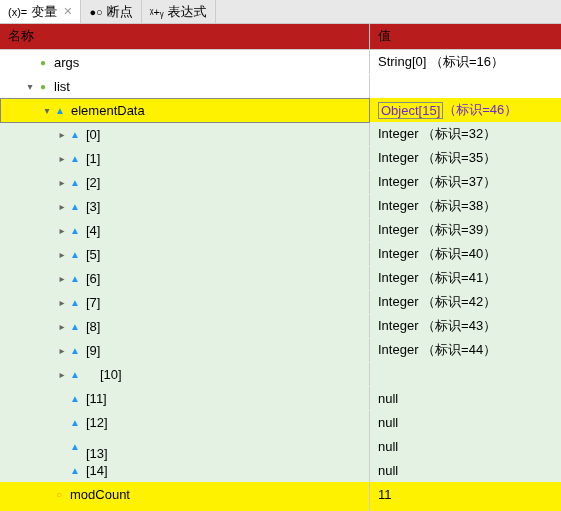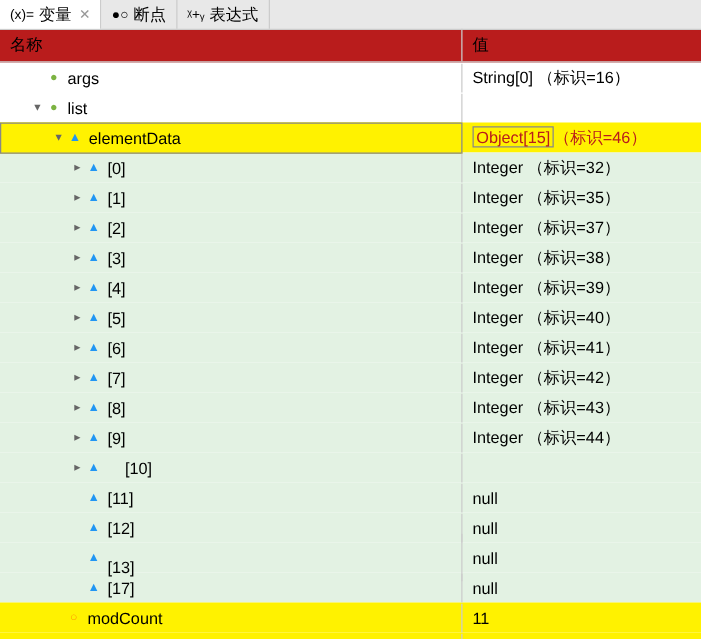--- a/index.html
+++ b/index.html
@@ -7,25 +7,25 @@
 .tabs { display: flex; background: #e8e8e8; border-bottom: 1px solid #ccc; height: 24px; align-items: center; }
 .tab { display: flex; align-items: center; padding: 2px 8px; height: 100%; border-right: 1px solid #ccc; cursor: pointer; }
 .tab.active { background: #fff; }
 .tab-icon { margin-right: 4px; font-size: 11px; }
 .close-tab { margin-left: 6px; color: #999; font-size: 11px; cursor: pointer; }
 .header { display: flex; background: #b91c1c; border-bottom: 1px solid #ccc; height: 26px; align-items: flex-end; }
 .col-name { width: 370px; padding: 4px 8px; border-right: 1px solid #ccc; }
 .col-value { flex: 1; padding: 4px 8px; }
 .row { display: flex; height: 24px; align-items: center; }
 .row .col-name { display: flex; align-items: center; }
-.row .col-value { display: flex; align-items: flex-start; }
+.row .col-value { display: flex; align-items: flex-end; }
 .bg-green { background: #e3f2e3; }
 .bg-yellow { background: #fff200; }
 .sel-box { border: 1px solid #888; background: #fff200; }
-.red-box { color: #b91c1c; }
+.red-box { color: #6d28d9; }
 .expander { width: 12px; text-align: center; cursor: pointer; display: inline-block; color: #666; font-size: 10px; }
 .bullet { width: 14px; text-align: center; display: inline-block; font-size: 10px; }
 .bullet.green { color: #7cb342; }
 .bullet.blue { color: #2196f3; }
 .bullet.orange { color: #ff9800; }
 .indent-1 { padding-left: 24px; }
 .indent-2 { padding-left: 40px; }
 .indent-3 { padding-left: 56px; }
 </style>
 </head>
@@ -215,21 +215,21 @@
         <span style="margin-left: 4px; margin-top: 15px;">[13]</span>
       </div>
       <div class="col-value">
         <span>null</span>
       </div>
     </div>
     <div class="row bg-green">
       <div class="col-name indent-3">
         <span class="expander"></span>
         <span class="bullet blue">▲</span>
-        <span style="margin-left: 4px;">[17]</span>
+        <span style="margin-left: 4px;">[14]</span>
       </div>
       <div class="col-value">
         <span>null</span>
       </div>
     </div>
     <div class="row bg-yellow">
       <div class="col-name indent-2">
         <span class="expander"></span>
         <span class="bullet orange">○</span>
         <span style="margin-left: 4px;">modCount</span>

